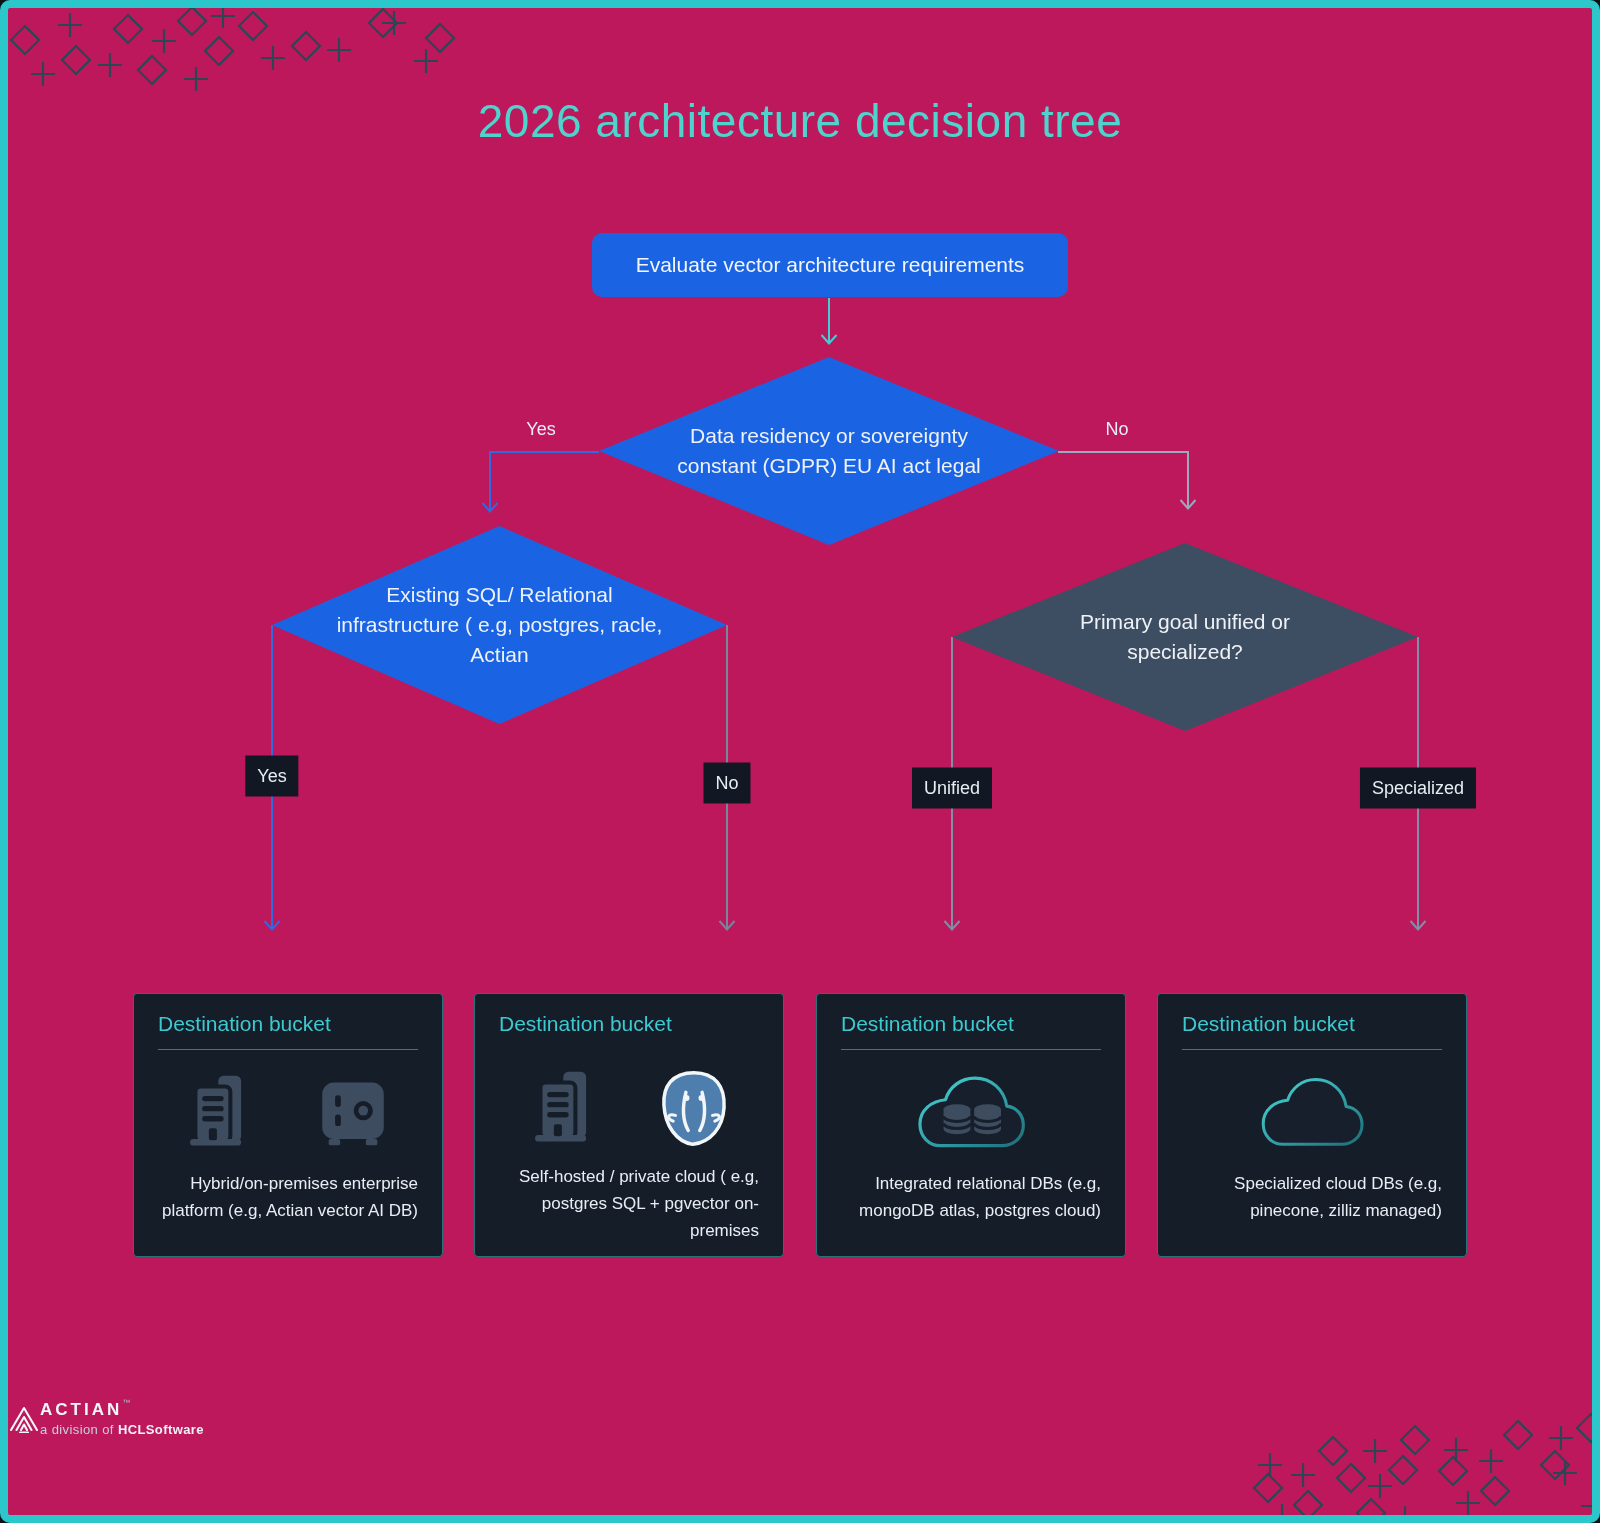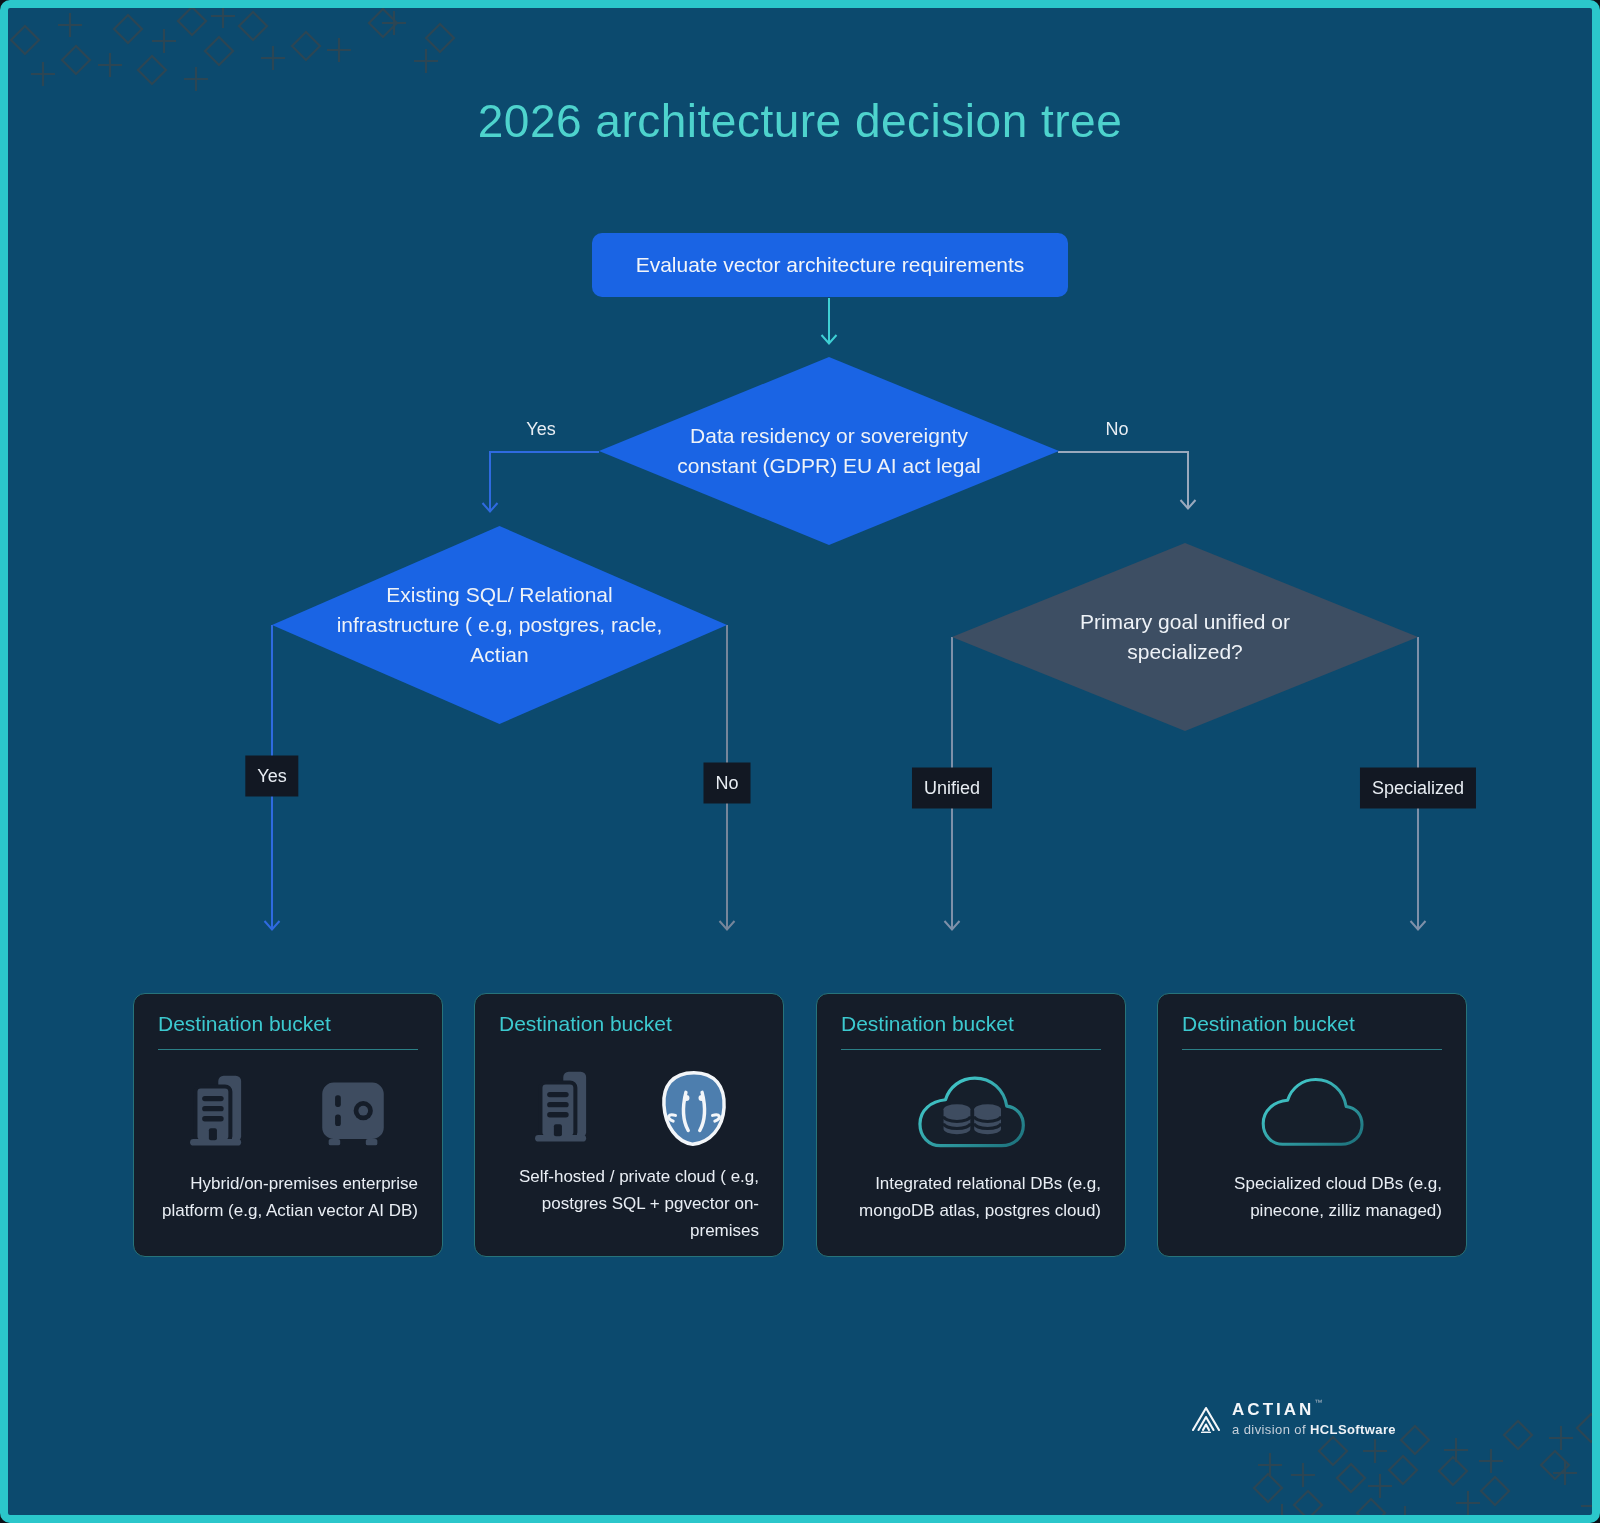--- a/index.html
+++ b/index.html
@@ -1,18 +1,18 @@
 <!DOCTYPE html>
 <html><head>
 <meta charset="utf-8">
 <style>
   html,body{margin:0;padding:0;background:#0d1118;}
   body{width:1600px;height:1523px;position:relative;font-family:"Liberation Sans",sans-serif;
        -webkit-font-smoothing:antialiased;}
-  .frame{position:absolute;inset:0;background:#0c4a6e;border:8px solid #2bc7cb;border-radius:10px;
+  .frame{position:absolute;inset:0;background:#be185d;border:8px solid #2bc7cb;border-radius:10px;
          overflow:hidden;box-sizing:border-box;}
   .deco{position:absolute;pointer-events:none;}
   .deco path{stroke:#2c4654;stroke-width:2.2;fill:none;}
 
   .title{position:absolute;top:86px;left:0;width:1584px;text-align:center;color:#4ed3cd;
          font-size:46px;font-weight:400;letter-spacing:.5px;}
 
   .connectors{position:absolute;left:0;top:0;pointer-events:none;}
   .connectors path{fill:none;stroke-width:2;}
 
@@ -24,29 +24,29 @@
            clip-path:polygon(50% 0%,100% 50%,50% 100%,0% 50%);}
   .diamond.blue{background:#1a64e4;}
   .diamond.slate{background:#3d4e63;}
   .diamond .inner{width:76%;}
 
   .branch-label{position:absolute;transform:translate(-50%,-50%);color:#e8edf3;font-size:18px;
                 white-space:nowrap;}
   .on-line{background:#121823;padding:10px 12px;}
 
   .bucket{position:absolute;top:985px;width:310px;height:264px;box-sizing:border-box;
-          background:#151d29;border:1.5px solid #27737a;border-radius:12px;
+          background:#151d29;border:1.5px solid #27737a;border-radius:4px;
           padding:18px 24px 16px 24px;display:flex;flex-direction:column;}
   .bucket-header{color:#3cc9cf;font-size:21px;}
   .bucket-divider{height:1px;background:#2b7f86;margin-top:13px;}
   .bucket-icons{height:92px;margin-top:16px;display:flex;align-items:center;justify-content:center;gap:44px;}
   .bucket-desc{margin:12px 0 0 0;color:#e9eef4;font-size:17px;line-height:27px;text-align:right;}
 
   .footer{position:absolute;left:0;top:1392px;width:1388px;display:flex;align-items:center;
-          justify-content:flex-end;gap:10px;}
+          justify-content:flex-start;}
   .footer .logo-glyph path{stroke:#f3f6f9;stroke-width:2.1;fill:none;stroke-linecap:round;stroke-linejoin:round;}
   .brand-block{display:flex;flex-direction:column;}
   .brand-row{display:flex;align-items:flex-start;}
   .brand{color:#f3f6f9;font-weight:700;font-size:17px;letter-spacing:3px;}
   .tm{color:#aeb8c4;font-size:8px;margin-top:-2px;}
   .tagline{font-size:13px;color:#c6d0db;letter-spacing:.4px;margin-top:2px;}
   .tagline b{color:#eef2f6;}
 </style>
 </head>
 <body>

